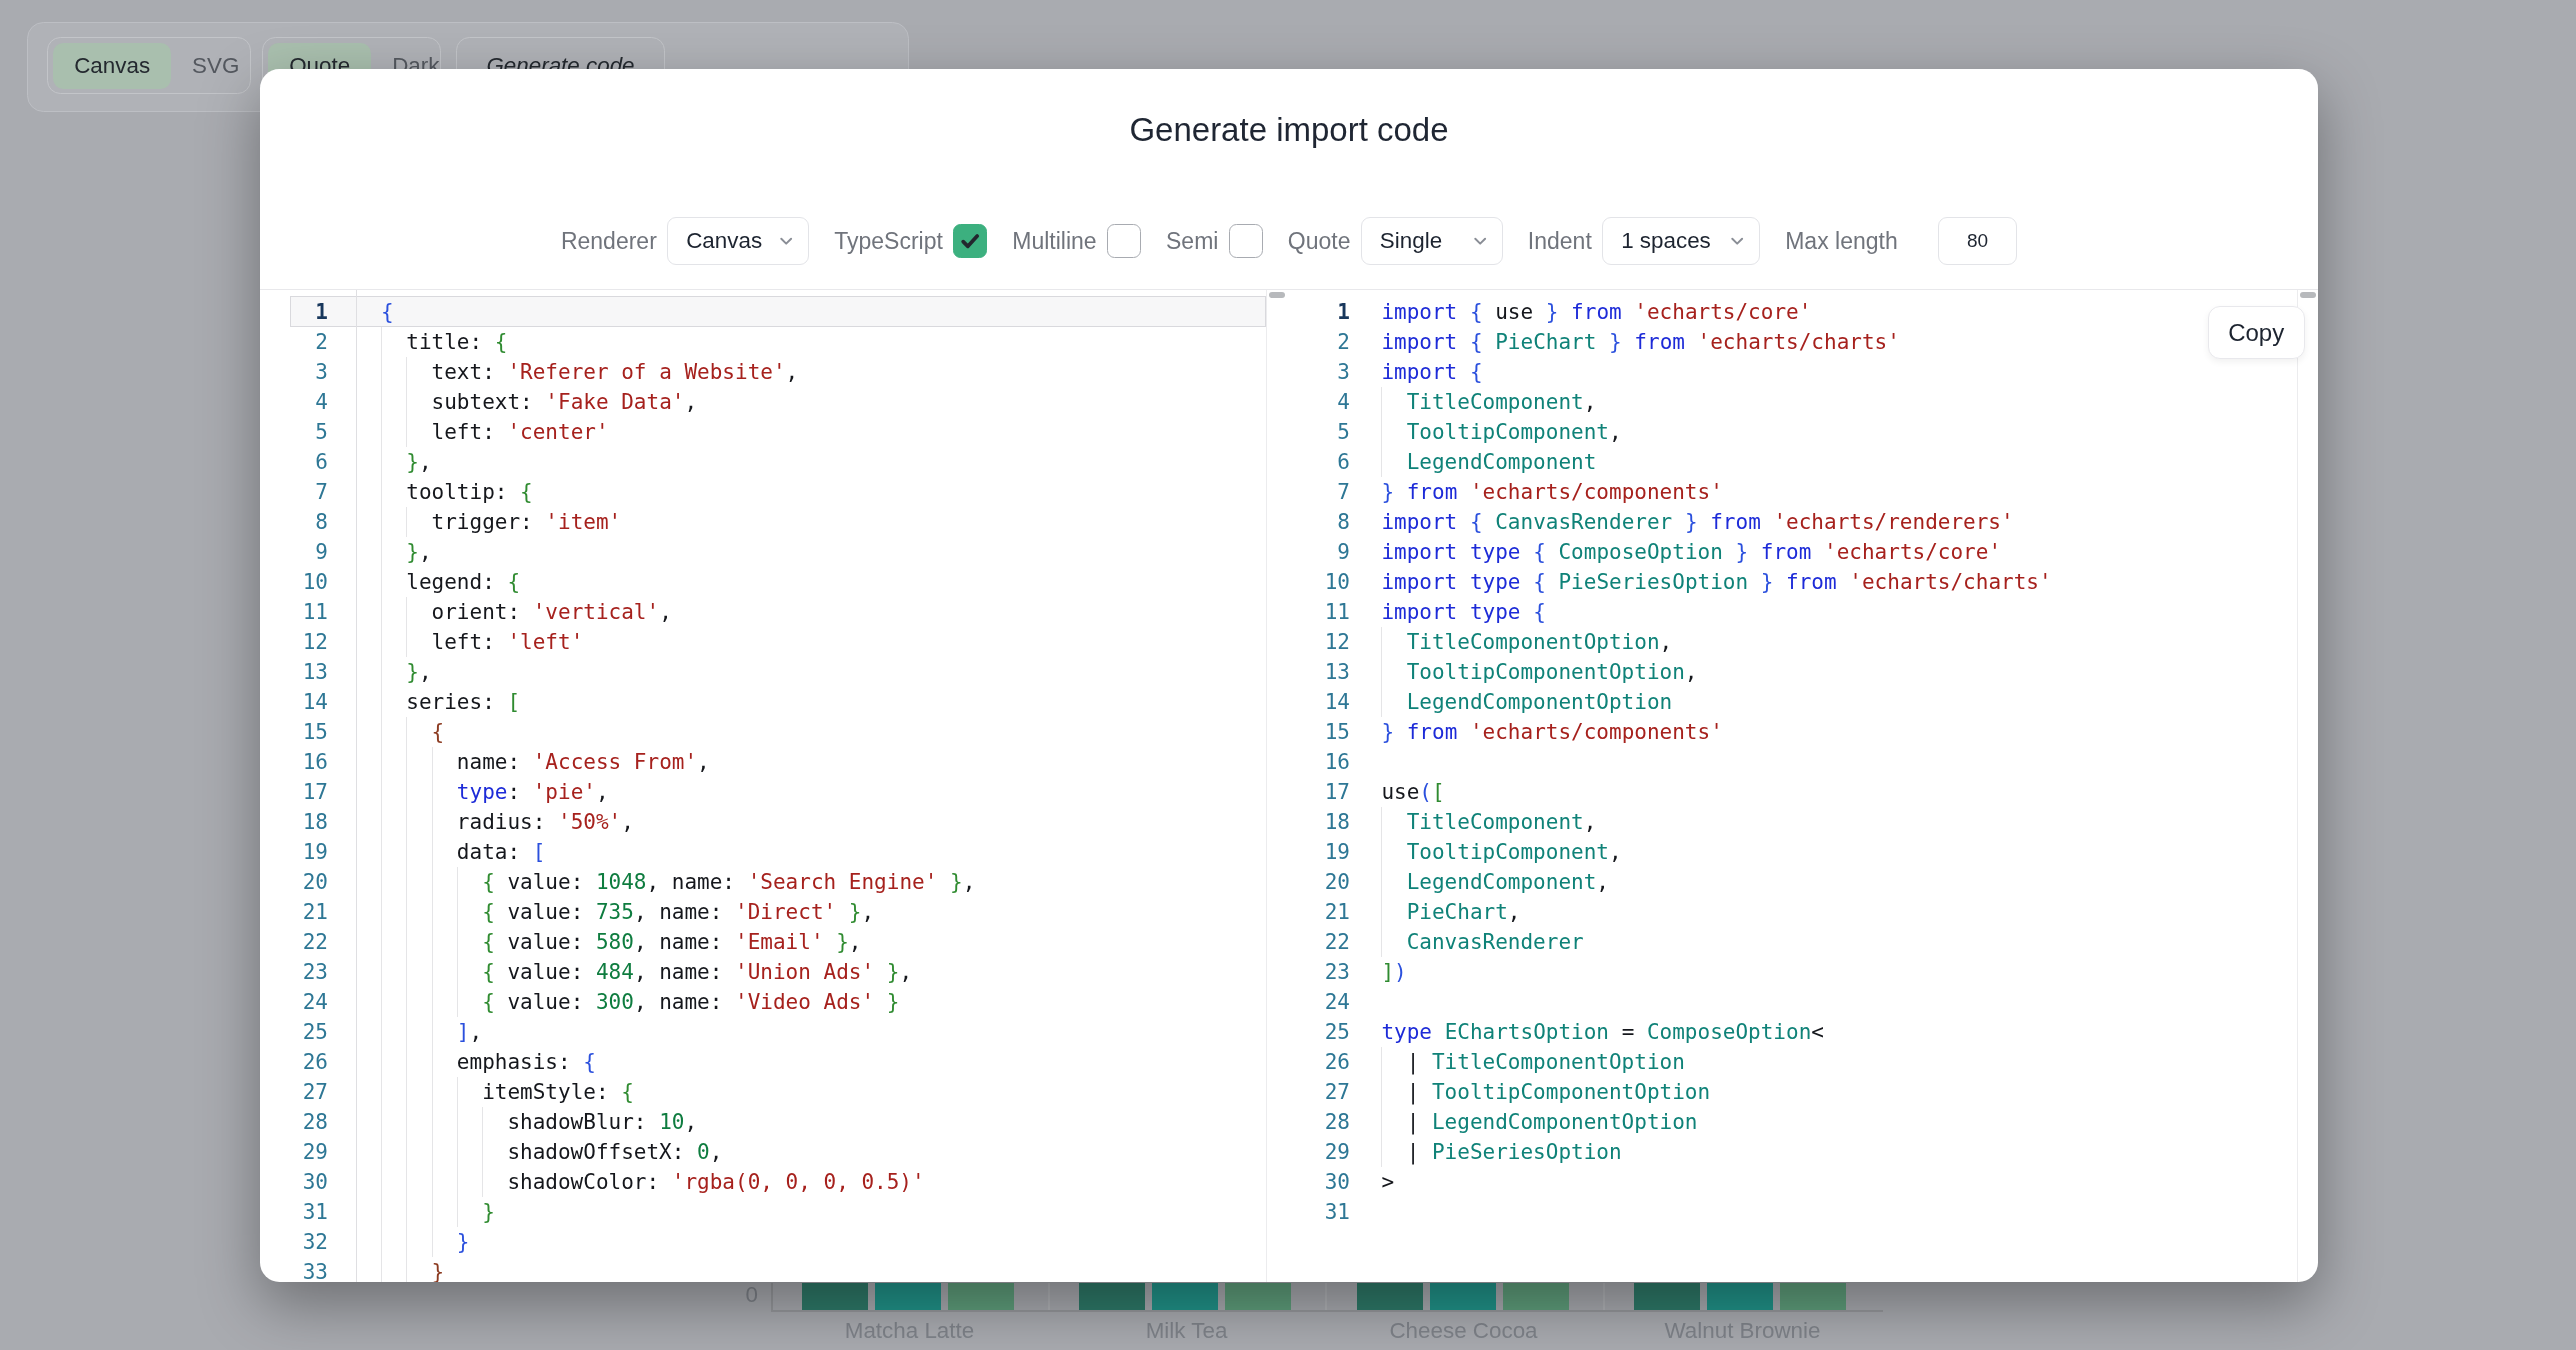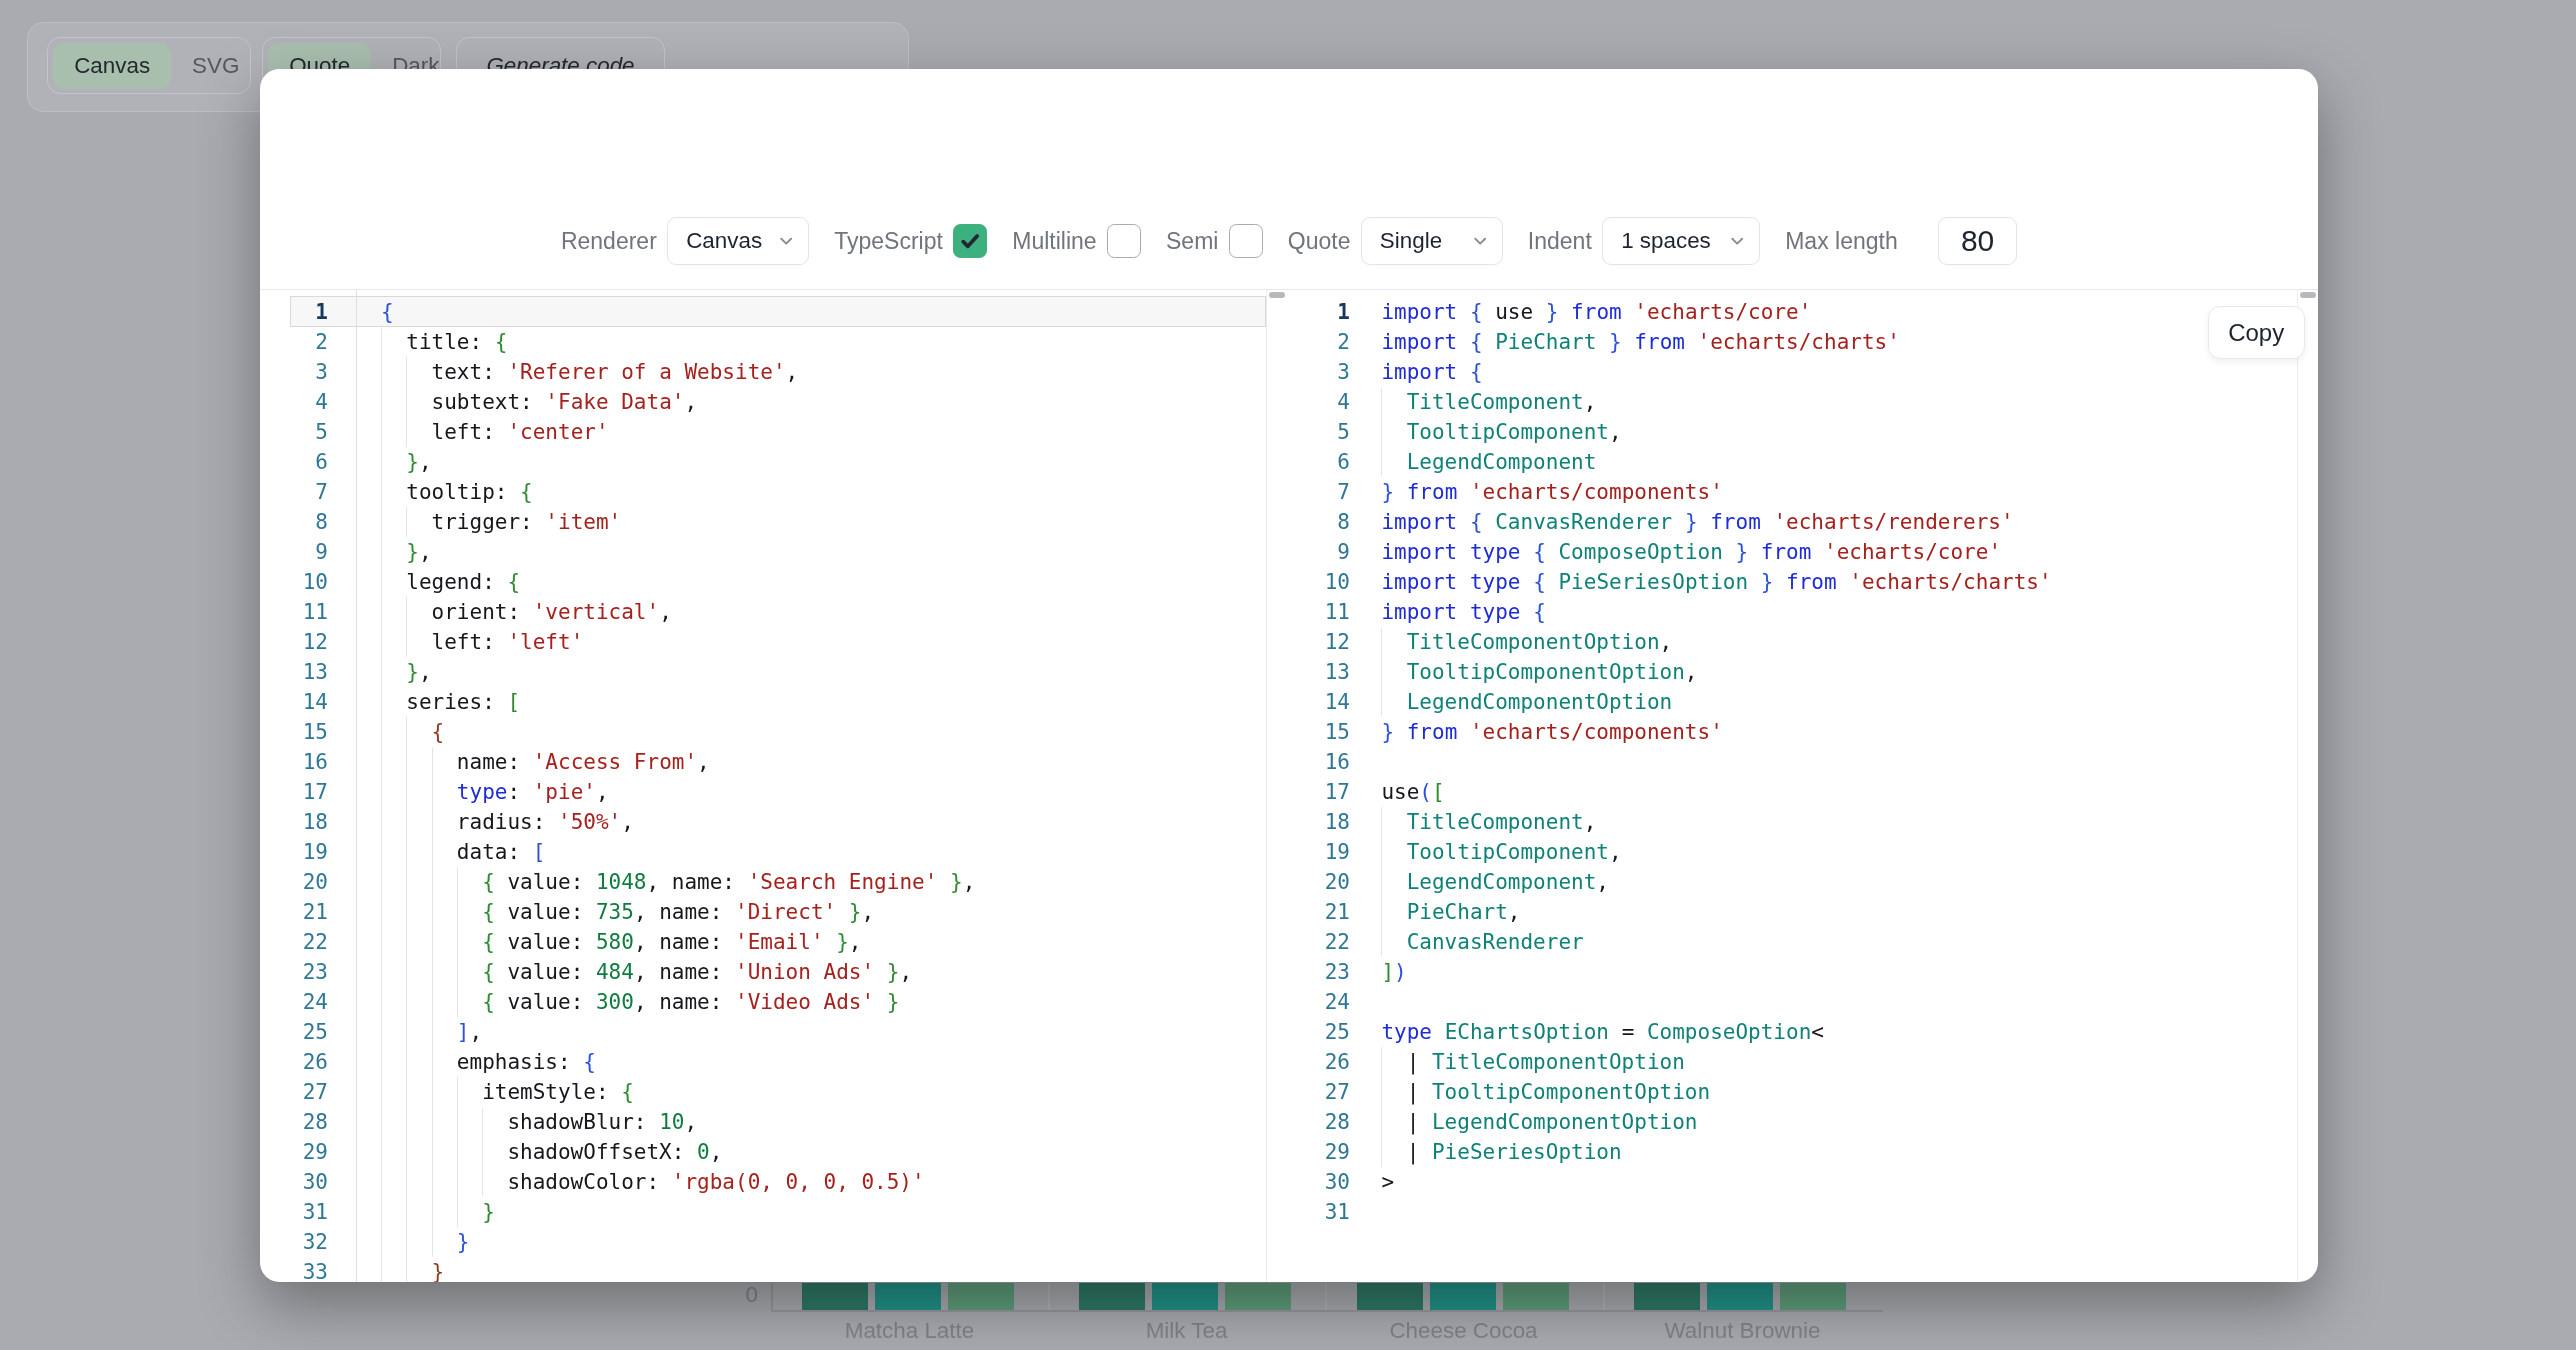--- a/index.html
+++ b/index.html
@@ -34,21 +34,21 @@
   .tb-select{height:48px;border:1.5px solid #e3e4e8;border-radius:9px;background:#fff;display:flex;
              align-items:center;justify-content:space-between;padding:0 13.4px 0 18px;box-sizing:border-box;
              color:#1d2430;font-size:22.4px;cursor:pointer;}
   .chev{width:16.4px;height:16.4px;margin-left:12px;flex:none;}
   .cb{width:34px;height:34px;border-radius:7.5px;box-sizing:border-box;border:1.5px solid #a8abb1;
       background:#fff;display:flex;align-items:center;justify-content:center;cursor:pointer;}
   .cb svg{display:none;}
   .cb.on{background:#3cb07f;border-color:#3cb07f;}
   .cb.on svg{display:block;}
   .tb-input{width:79px;height:48px;border:1.5px solid #e3e4e8;border-radius:9px;box-sizing:border-box;
-            text-align:center;font-size:30px;color:#1d2430;font-family:"Liberation Sans",sans-serif;margin-left:30px;}
+            text-align:center;font-size:19px;color:#1d2430;font-family:"Liberation Sans",sans-serif;margin-left:30px;}
   
   .code-area{position:absolute;top:220px;left:0;right:0;bottom:0;border-top:1.5px solid #e8e8eb;
              overflow:hidden;border-radius:0 0 19.4px 19.4px;}
   .panel{position:absolute;top:0;bottom:0;font-family:"DejaVu Sans Mono",monospace;font-size:21px;}
   .panel-left{left:30px;width:997px;}
   .panel-right{left:1027px;right:0;}
   .gutter{position:absolute;left:0;top:0;bottom:0;padding-top:6.7px;z-index:1;}
   .panel-left .gutter{width:66px;border-right:0.7px solid #dfdfe2;}
   .panel-right .gutter{width:72px;}
   .ln{height:30px;line-height:30px;text-align:right;color:#2e7795;}
@@ -122,20 +122,21 @@
     </div>
   <div id="chart-labels">
       <div class="cat-label" style="left: 771px;">Matcha Latte</div>
       <div class="cat-label" style="left: 1048px;">Milk Tea</div>
       <div class="cat-label" style="left: 1325px;">Cheese Cocoa</div>
       <div class="cat-label" style="left: 1604px;">Walnut Brownie</div>
     </div>
 </div>
 
 <div class="modal">
+  <div class="modal-title">Generate import code</div>
 
   <div class="toolbar">
     <span class="tb-label" style="margin-left:0;">Renderer</span>
     <div class="tb-select" style="width:142px;">
       <span>Canvas</span>
       <svg class="chev" viewBox="0 0 20 20">
           <polyline points="4,7 10,13 16,7" fill="none" stroke="#8a8e96" stroke-width="2.4" stroke-linecap="round" stroke-linejoin="round"></polyline>
         </svg>
     </div>
 

